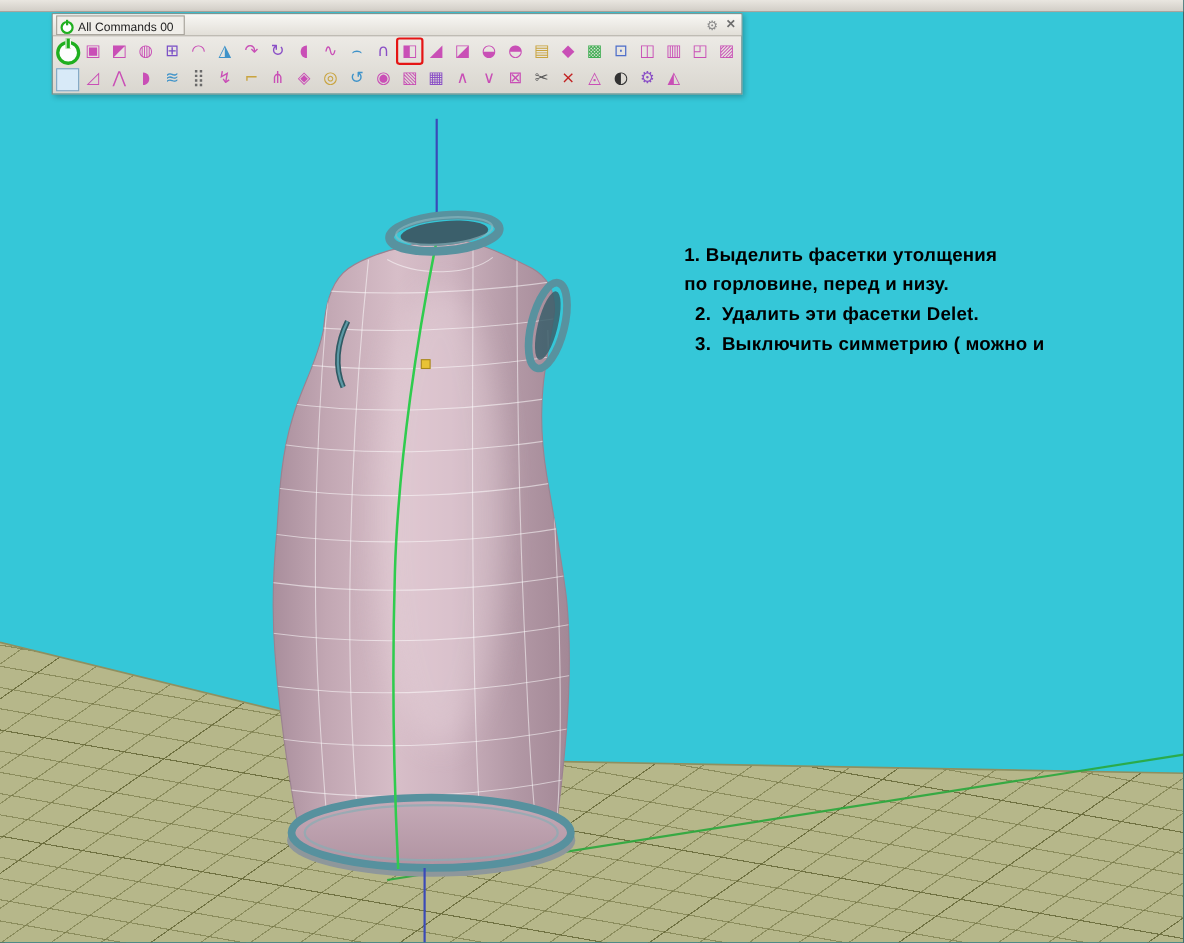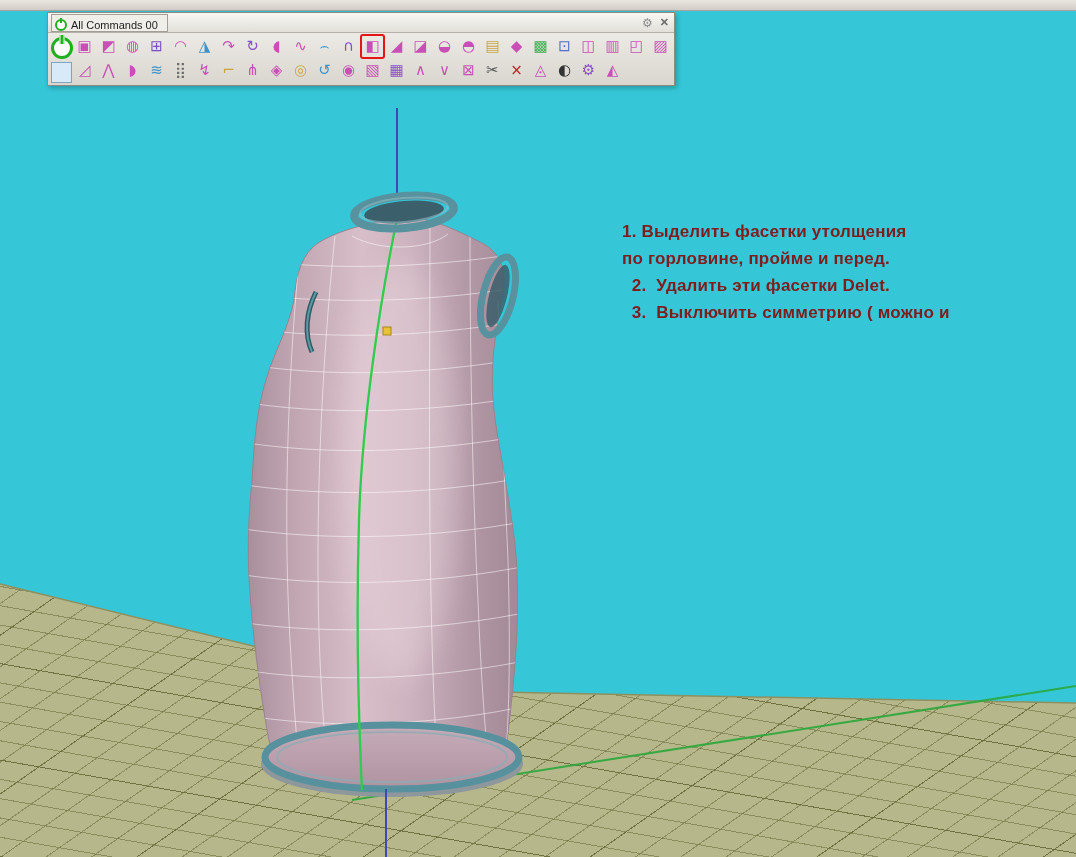--- a/index.html
+++ b/index.html
@@ -44,21 +44,21 @@
   .power-button::after{content:"";position:absolute;left:50%;top:-5px;transform:translateX(-50%);
          width:3px;height:9px;background:#1faf1f;border-left:1px solid #fff;border-right:1px solid #fff;}
   .blank-swatch{width:19px;height:19px;background:#d8eaf8;border:1px solid #7da4c0;}
   .rows{display:flex;flex-direction:column;gap:1px;}
   .icon-row{display:flex;gap:1px;}
   .tool-icon{width:23px;height:23px;display:flex;align-items:center;justify-content:center;
          font-family:"DejaVu Sans",sans-serif;font-size:15px;line-height:1;border-radius:2px;}
   .tool-icon.highlighted{outline:2px solid #e51515;outline-offset:-1px;}
 
   
-  .annotations{position:absolute;left:622px;top:164px;width:450px;color:#7f1d1d;
+  .annotations{position:absolute;left:622px;top:164px;width:450px;color:#000000;
          font-weight:bold;font-size:17px;line-height:27px;white-space:pre-wrap;letter-spacing:.2px;}
   .ann-line{white-space:pre;}
   .ann-final{margin-top:31px;white-space:pre;}
   .ann-square{display:inline-block;width:7px;height:7px;border:2px solid #cc1111;
          margin-left:8px;position:relative;top:3px;}
 
   
   .watermark{position:absolute;right:8px;bottom:12px;display:flex;flex-direction:column;
          align-items:center;opacity:.9;}
   .wm-text{font-size:15px;font-style:italic;color:#aab4b9;
@@ -244,17 +244,17 @@
             <div class="tool-icon" style="color: rgb(201, 79, 182);">◬</div>
             <div class="tool-icon" style="color: rgb(51, 51, 51);">◐</div>
             <div class="tool-icon" style="color: rgb(138, 79, 198);">⚙</div>
             <div class="tool-icon" style="color: rgb(201, 79, 182);">◭</div>
           </div>
       </div>
     </div>
   </div>
 
   <div class="annotations">
-    <div><div class="ann-line">1. Выделить фасетки утолщения</div><div class="ann-line">по горловине, пройме и перед.</div><div class="ann-line">  2.  Удалить эти фасетки Delet.</div><div class="ann-line">  3.  Выключить симметрию ( можно и</div></div>
+    <div><div class="ann-line">1. Выделить фасетки утолщения</div><div class="ann-line">по горловине, перед и низу.</div><div class="ann-line">  2.  Удалить эти фасетки Delet.</div><div class="ann-line">  3.  Выключить симметрию ( можно и</div></div>
   </div>
 
 
 </div>
 
 </body></html>

